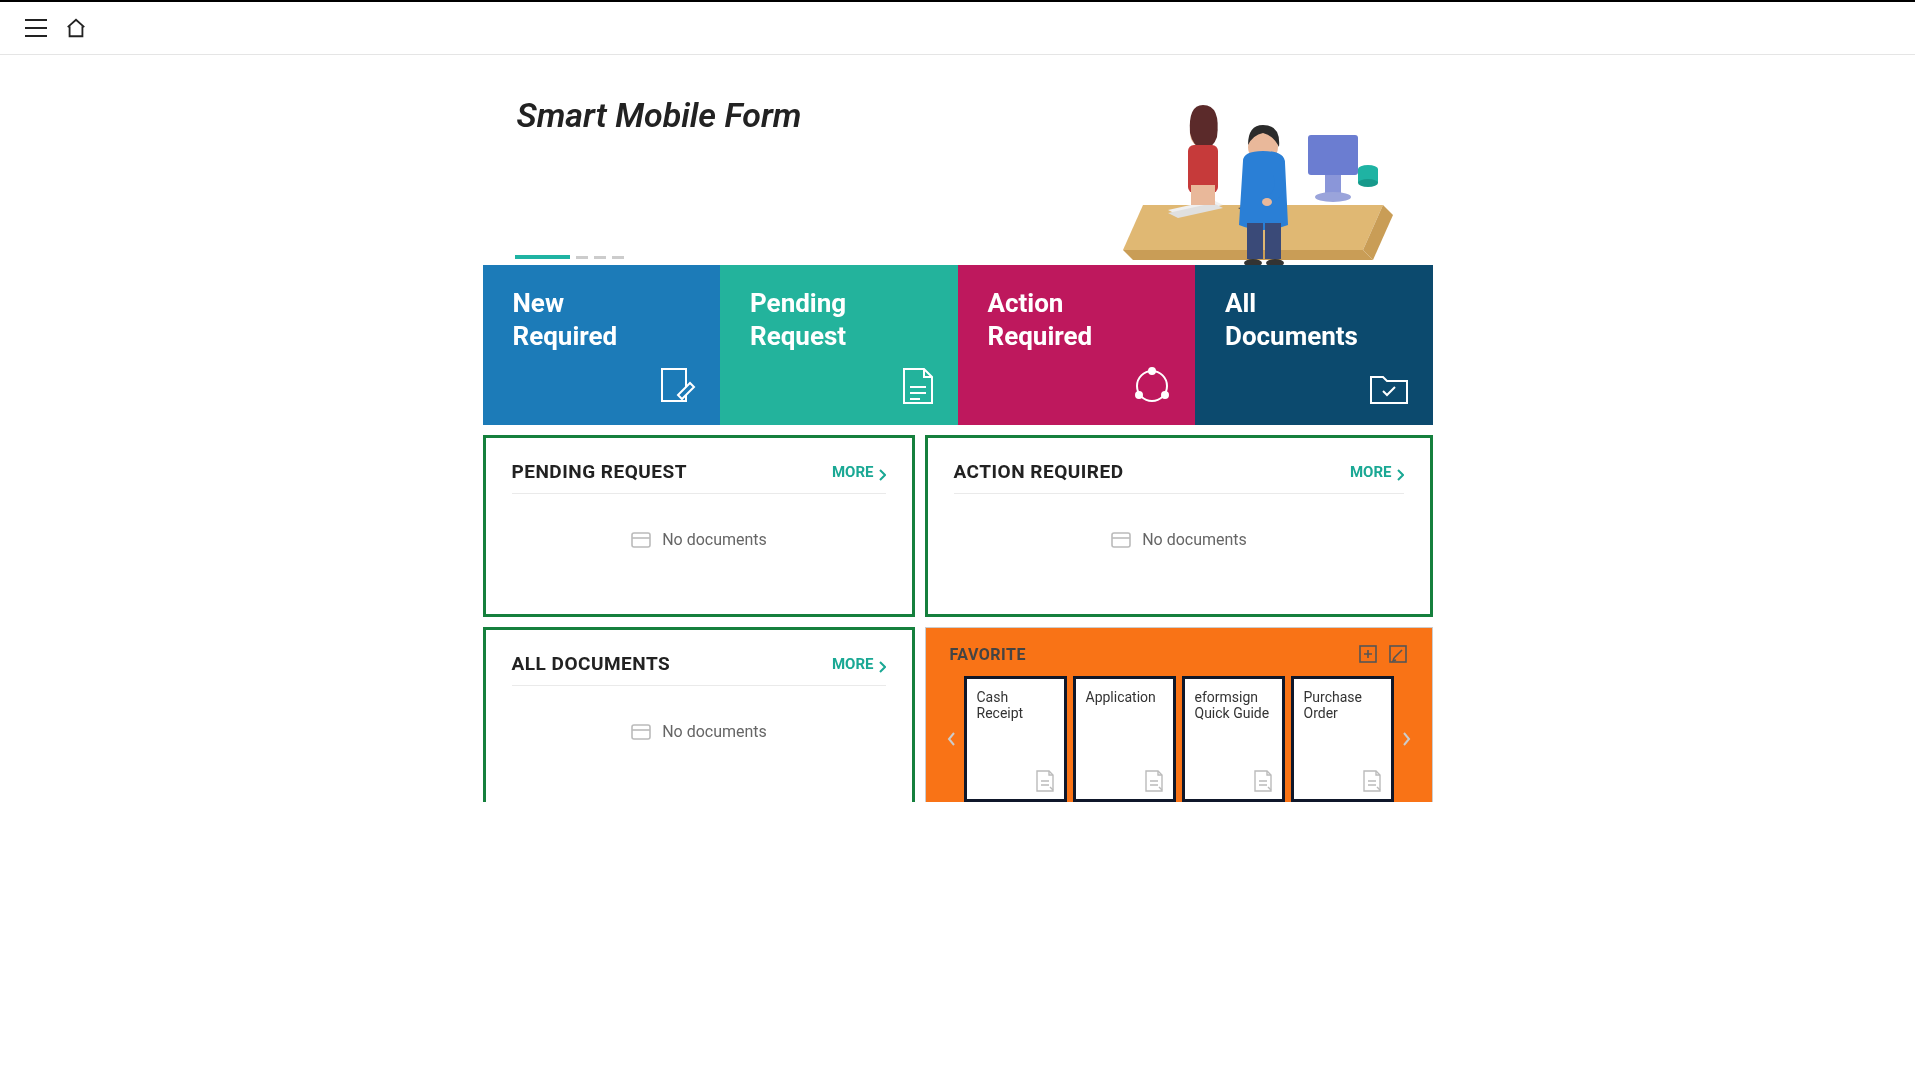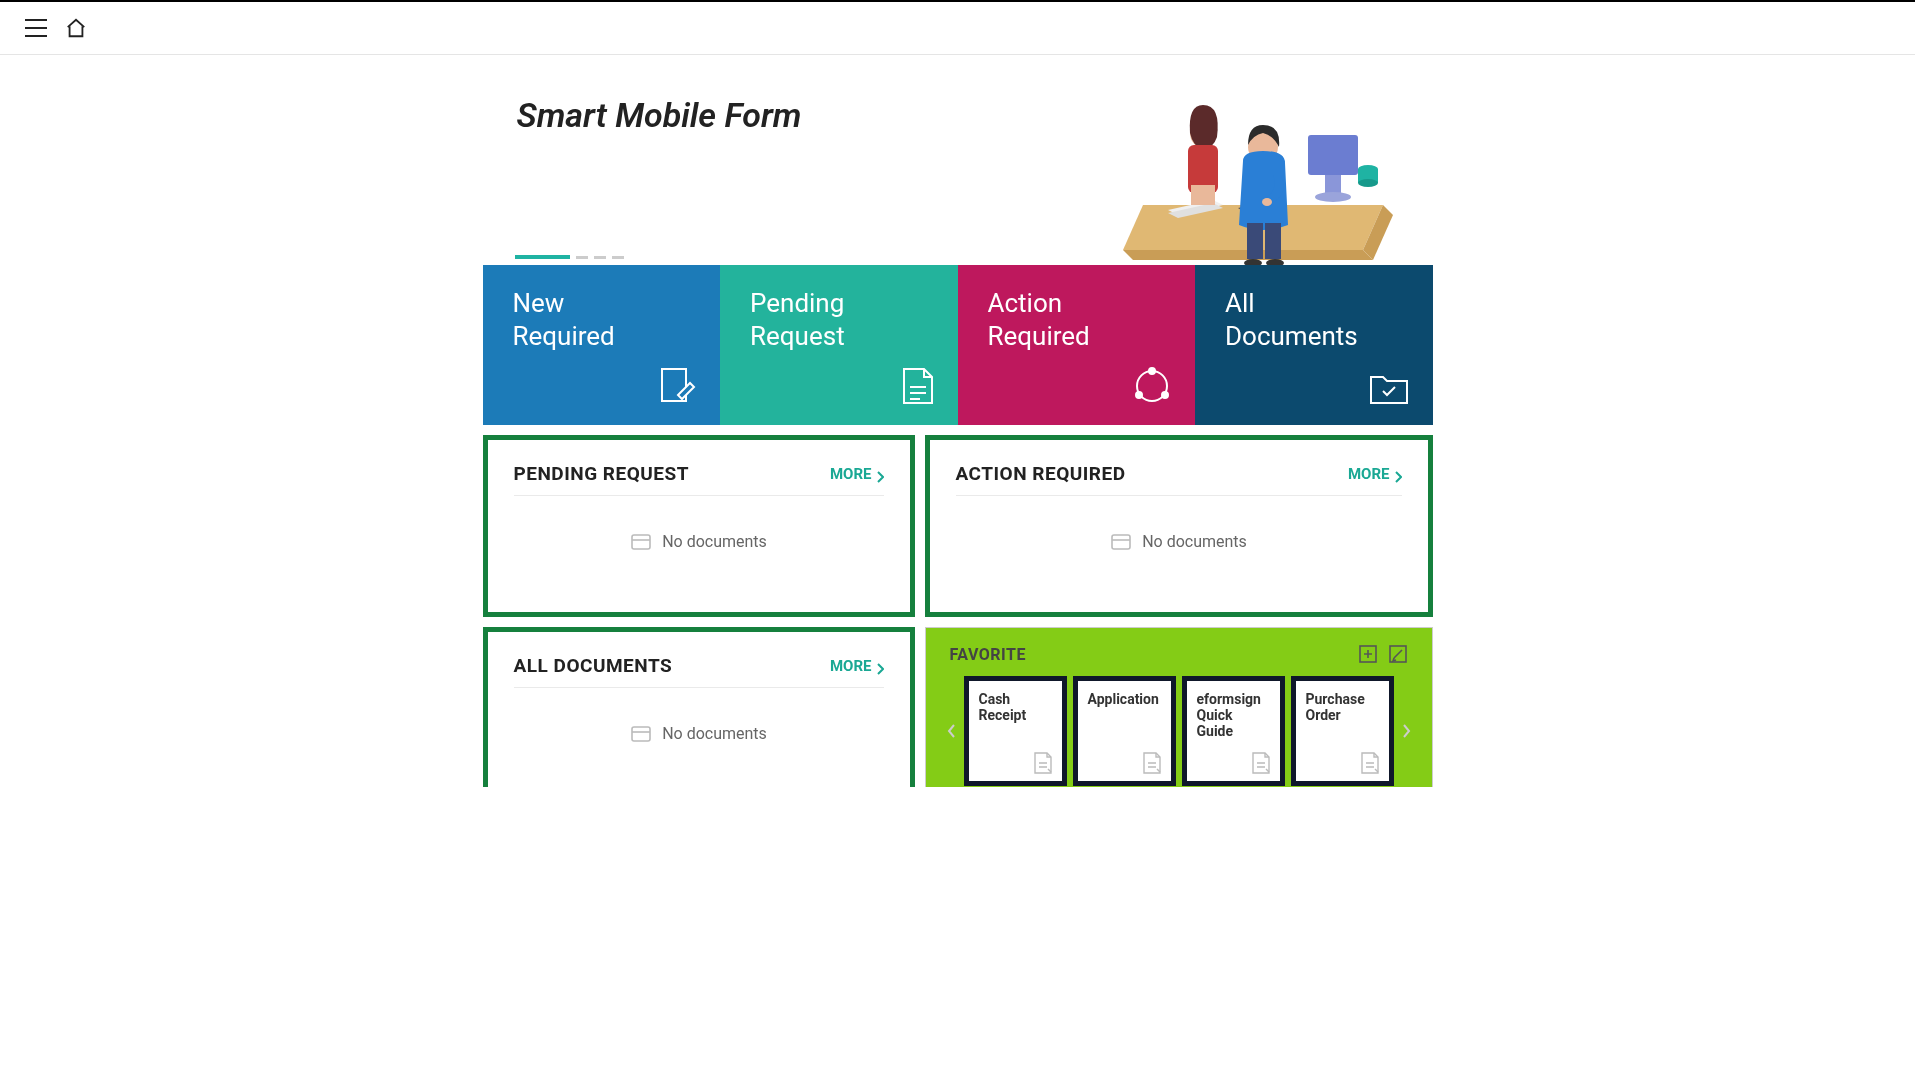--- a/index.html
+++ b/index.html
@@ -64,34 +64,34 @@
     .dot { width: 12px; height: 3px; background: #ccc; }
     .tiles { display: flex; width: 100%; }
     .tile {
       flex: 1;
       color: #fff;
       padding: 22px 28px 16px 30px;
       position: relative;
       height: 160px;
       cursor: pointer;
     }
-    .tile-title { font-size: 26px; font-weight: 400; line-height: 1.25; }
+    .tile-title { font-size: 26px; font-weight: 700; line-height: 1.25; }
     .tile-icon { position: absolute; right: 22px; bottom: 18px; }
     .tile-blue { background: #1c7bb8; }
     .tile-teal { background: #23b39c; }
     .tile-sky { background: #be185d; }
     .tile-navy { background: #0c4a6e; }
     .panels {
       display: grid;
       grid-template-columns: 1fr 1fr;
       gap: 10px;
       margin-top: 10px;
     }
     .panel {
-      border: 5px solid #15803d;
+      border: 3px solid #15803d;
       background: #fff;
       padding: 22px 26px;
       min-height: 182px;
     }
     .panel-head {
       display: flex;
       justify-content: space-between;
       align-items: center;
       padding-bottom: 10px;
       border-bottom: 1px solid #eaeaea;
@@ -116,21 +116,21 @@
       align-items: center;
       justify-content: center;
       gap: 10px;
       color: #666;
       padding: 36px 0 20px 0;
       font-size: 16px;
     }
     .fav-panel {
       border: 1px solid #ccc;
       border-bottom: none;
-      background: #84cc16;
+      background: #f97316;
       padding: 16px 18px 0 18px;
       position: relative;
     }
     .fav-head {
       display: flex;
       justify-content: space-between;
       align-items: center;
       margin-bottom: 12px;
       padding: 0 6px;
     }
@@ -144,27 +144,27 @@
       justify-content: center;
       color: #bbb;
       font-size: 18px;
       cursor: pointer;
     }
     .fav-cards { display: flex; gap: 6px; overflow: hidden; flex: 1; }
     .fav-card {
       width: 103px;
       flex-shrink: 0;
       background: #fff;
-      border: 5px solid #0f172a;
+      border: 3px solid #0f172a;
       padding: 10px 10px 8px 10px;
-      height: 110px;
+      height: 126px;
       position: relative;
       cursor: pointer;
       font-size: 14px;
-      font-weight: 700;
+      font-weight: 400;
       color: #333;
       overflow: hidden;
       word-break: break-word;
     }
     .fav-card-icon {
       position: absolute;
       right: 8px;
       bottom: 6px;
       color: #bbb;
     }

